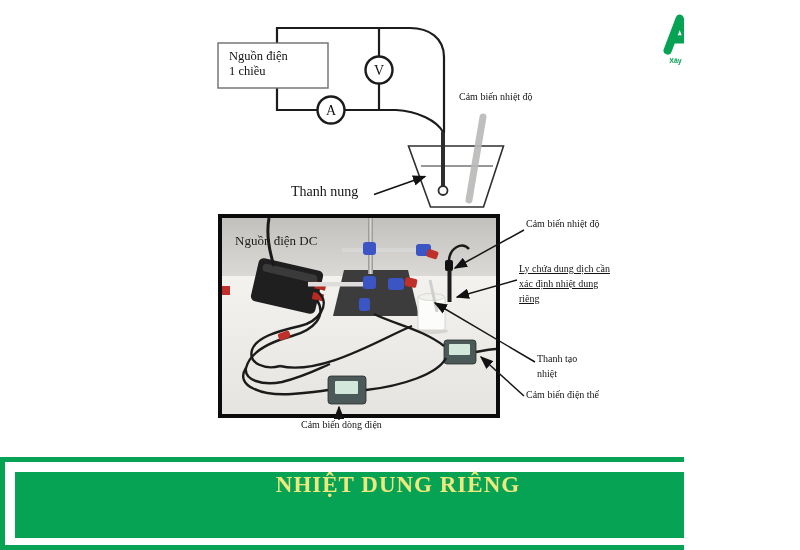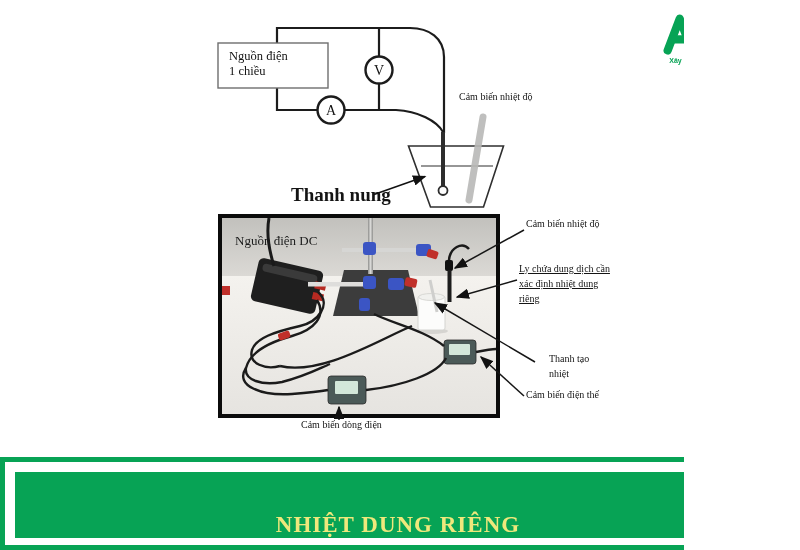--- a/index.html
+++ b/index.html
@@ -4,34 +4,34 @@
 <style>
   html,body{margin:0;padding:0;background:#fff;}
   .stage{position:relative;width:684px;height:550px;background:#fff;overflow:hidden;
          font-family:"Liberation Serif","DejaVu Serif",serif;}
   svg{display:block;}
   
   #circuit-svg{position:absolute;left:0;top:0;z-index:1;}
   #overlay-svg{position:absolute;left:0;top:0;z-index:6;pointer-events:none;}
   
   .lab{position:absolute;font-size:10px;color:#141414;line-height:1.5;z-index:5;}
-  .lab.bold{font-weight:bold;font-size:19px;}
+  .lab.bold{font-weight:normal;font-size:14px;}
   
   .photo{position:absolute;left:218px;top:214px;width:274px;height:196px;
          border:4px solid #0b0b0b;background:#efeeea;z-index:2;}
   
   .logo{position:absolute;left:660px;top:12px;width:138px;z-index:3;}
   .logo-tagline{font-family:"Liberation Sans","DejaVu Sans",sans-serif;font-size:7px;
                 color:var(--green);text-align:center;white-space:nowrap;margin-top:1px;font-weight:bold;}
   .sr-only{position:absolute;width:1px;height:1px;overflow:hidden;clip:rect(0 0 0 0);}
   
   .banner-frame{position:absolute;left:0;top:457px;width:800px;height:93px;box-sizing:border-box;
                 background:#fff;border:5px solid var(--green);z-index:4;}
   .banner-inner{position:absolute;left:15px;top:472px;width:766px;height:66px;background:var(--green);
-                display:flex;align-items:flex-end;justify-content:center;z-index:5;}
+                display:flex;align-items:flex-start;justify-content:center;z-index:5;}
   .banner-title{font-weight:bold;font-size:23px;letter-spacing:1px;color:var(--banner_text_yellow);}
   
   .wire{fill:none;stroke:#1c1c1c;stroke-width:2.2;}
   .thin{fill:none;stroke:#2f2f2f;stroke-width:1.6;}
   .meter{fill:#ffffff;stroke:#1c1c1c;stroke-width:2.4;}
   .mtext{font-family:"Liberation Serif",serif;font-size:14px;fill:#111;}
   .btext{font-family:"Liberation Serif",serif;font-size:12.5px;fill:#111;}
   .conn{fill:none;stroke:#161616;stroke-width:1.5;}
   .stroke-green{stroke:var(--green);}
   .stroke-orange{stroke:var(--orange);}
@@ -166,21 +166,21 @@
         <path d="M254,134 C264,132 270,131 274,131"></path>
         <path d="M152,96 C172,106 202,112 222,128"></path>
         <path d="M58,148 C100,158 160,120 190,108"></path>
       </g>
       <rect x="56" y="114" width="12" height="7" rx="2" fill="#c0302a" transform="rotate(-20 62 117)"></rect>
     </svg>
   </div>
 
   <div class="lab" style="left:526px;top:216px;width:90px;">Cảm biến nhiệt độ</div>
   <div class="lab" style="left:519px;top:261px;width:102px;text-decoration:underline;">Ly chứa dung dịch cần xác định nhiệt dung riêng</div>
-  <div class="lab" style="left:537px;top:351px;width:58px;margin-left:12px;">Thanh tạo nhiệt</div>
+  <div class="lab" style="left:537px;top:351px;width:58px;">Thanh tạo nhiệt</div>
   <div class="lab" style="left:301px;top:417px;width:130px;">Cảm biến dòng điện</div>
   <div class="lab" style="left:526px;top:387px;width:120px;">Cảm biến điện thế</div>
 
   <svg id="overlay-svg" width="800" height="550" viewBox="0 0 800 550">
     <defs>
       <marker id="arw2" markerWidth="9" markerHeight="7" refX="8" refY="3.5" orient="auto">
         <path d="M0,0 L9,3.5 L0,7 Z" fill="#111"></path>
       </marker>
     </defs>
     <line class="conn" x1="524" y1="230" x2="455" y2="268" marker-end="url(#arw2)"></line>

